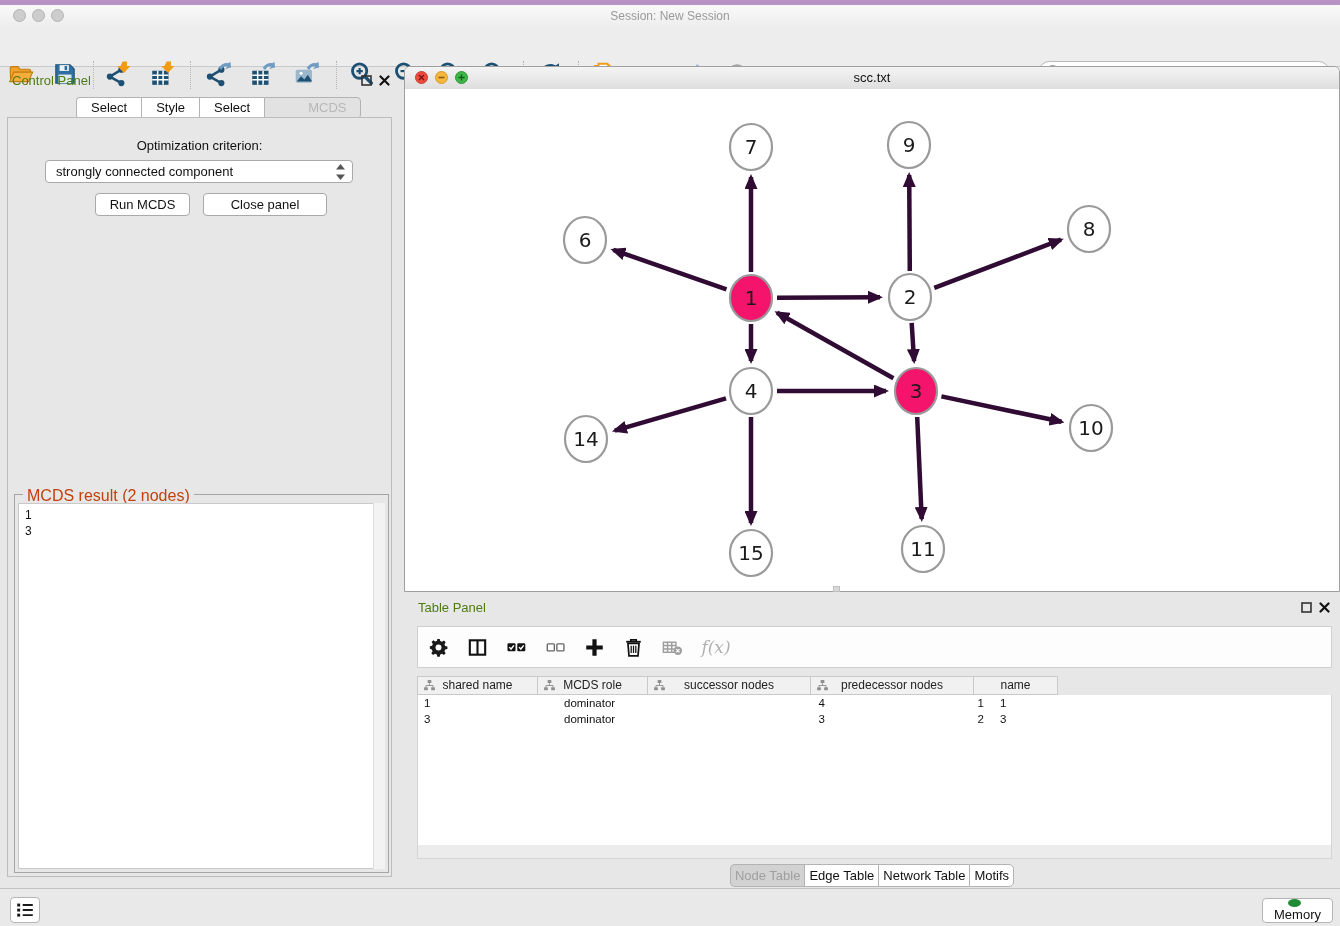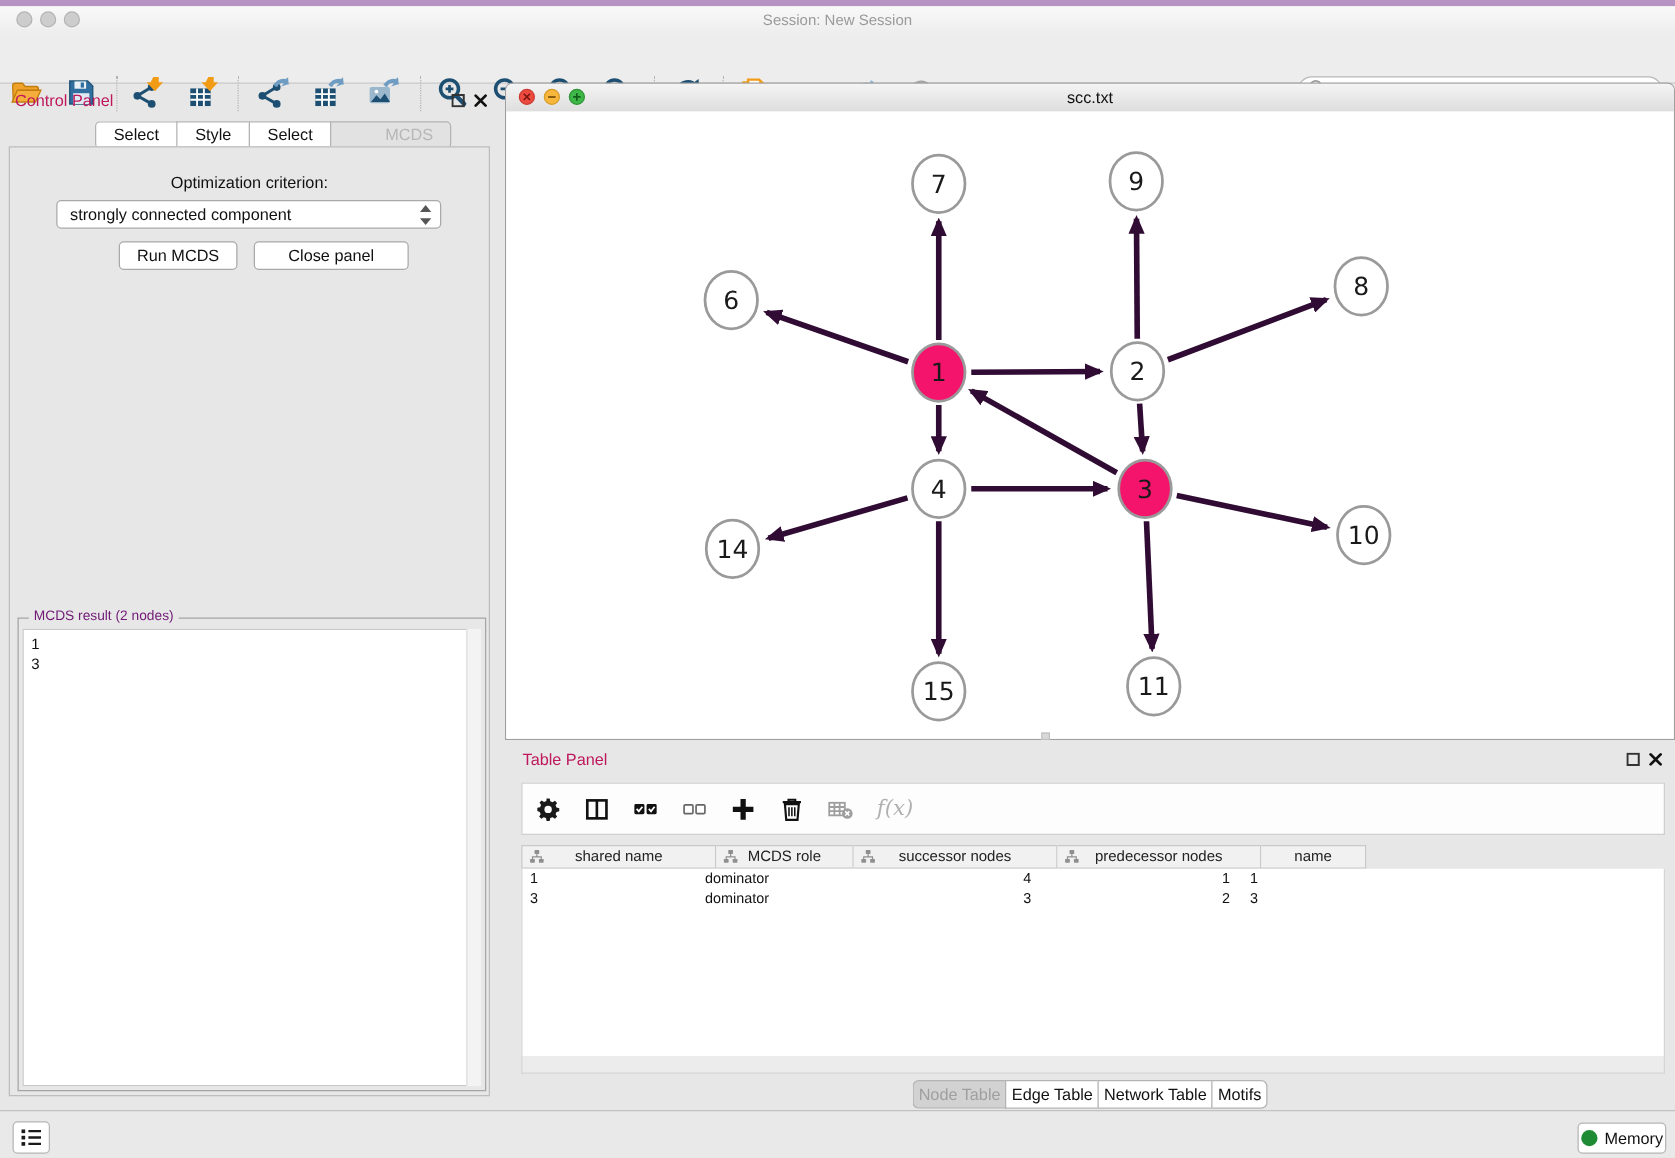--- a/index.html
+++ b/index.html
@@ -14,36 +14,36 @@
   .title-text{position:absolute;left:0;right:0;top:4px;text-align:center;font-size:12px;color:#9a9a9a;}
 
   
   .toolbar{left:0;top:28px;width:1340px;height:38px;background:#ededed;border-bottom:1px solid #c9c9c9;}
   .tb-group{position:absolute;top:33px;display:flex;gap:18px;}
   .tb-icon{width:26px;height:26px;display:inline-flex;align-items:center;justify-content:center;}
   .tb-sep{position:absolute;top:33px;height:28px;border-left:1px dotted #b5b5b5;}
   .searchbox{position:absolute;right:10px;top:33px;width:292px;height:23px;background:#fff;border:1px solid #b8b8b8;border-radius:12px;display:flex;align-items:center;padding-left:8px;box-sizing:border-box;}
 
   
-  .panel-head-label{font-size:13px;color:#be185d;}
+  .panel-head-label{font-size:13px;color:#4d7c0f;}
   .win-btn{position:absolute;width:16px;height:16px;display:flex;align-items:center;justify-content:center;}
 
   
   .cp-tabs{position:absolute;left:76px;top:97px;display:flex;}
   .cp-tab{height:20px;line-height:20px;padding:0 14px;font-size:13px;background:#fff;border:1px solid #b3b3b3;border-right:none;color:#111;}
   .cp-tab:last-child{border-right:1px solid #b3b3b3;border-radius:0 4px 4px 0;}
   .cp-tab:first-child{border-radius:4px 0 0 4px;}
   .cp-tab.active{background:#e2e2e2;color:#b7b7b7;padding-left:43px;}
   .cp-box{left:7px;top:117px;width:385px;height:760px;border:1px solid #bdbdbd;background:#e7e7e7;box-sizing:border-box;}
   .opt-label{position:absolute;left:0;width:100%;top:20px;text-align:center;font-size:13px;color:#111;}
   .dropdown{position:absolute;left:37px;top:42px;width:308px;height:23px;background:#fff;border:1px solid #a9a9a9;border-radius:4px;font-size:13px;display:flex;align-items:center;padding-left:10px;box-sizing:border-box;color:#111;}
   .dd-stepper{position:absolute;right:6px;top:2px;}
   .btn{position:absolute;height:23px;background:#fff;border:1px solid #a9a9a9;border-radius:4px;font-size:13px;color:#111;display:flex;align-items:center;justify-content:center;box-sizing:border-box;}
   .groupbox{position:absolute;left:6px;top:376px;width:373px;height:377px;border:1px solid #a5a5a5;}
-  .groupbox-label{position:absolute;left:8px;top:-8px;background:#e7e7e7;padding:0 4px;font-size:11px;color:#701a75;}
+  .groupbox-label{position:absolute;left:8px;top:-8px;background:#e7e7e7;padding:0 4px;font-size:16px;color:#c2410c;}
   .result-area{position:absolute;left:3px;top:8px;right:3px;bottom:3px;background:#fff;border:1px solid #c9c9c9;font-size:12px;line-height:16px;padding:3px 6px;color:#111;white-space:pre;}
   .result-scroll{position:absolute;top:8px;right:3px;bottom:3px;width:11px;background:#f3f3f3;border-left:1px solid #ddd;}
 
   
   .net-window{left:404px;top:66px;width:936px;height:526px;border:1px solid #9f9f9f;border-radius:6px 6px 0 0;box-sizing:border-box;background:#fff;}
   .net-titlebar{position:absolute;left:0;top:0;right:0;height:22px;background:linear-gradient(#f4f4f4,#dedede);border-bottom:1px solid #b0b0b0;border-radius:5px 5px 0 0;}
   .net-title{position:absolute;left:0;right:0;top:3px;text-align:center;font-size:13px;color:#111;}
   .light{position:absolute;top:4px;width:13px;height:13px;border-radius:50%;box-sizing:border-box;display:flex;align-items:center;justify-content:center;}
   .net-canvas{position:absolute;left:0;top:22px;width:934px;height:502px;background:#fff;}
 
@@ -60,21 +60,21 @@
   .td-cell{box-sizing:border-box;padding:0 6px;overflow:hidden;}
   .tbl-bottom{left:417px;top:845px;width:915px;height:14px;background:#ececec;border:1px solid #d5d5d5;border-top:none;box-sizing:border-box;}
   .tp-tabs{position:absolute;left:404px;top:864px;width:936px;display:flex;justify-content:center;}
   .tp-tab{height:21px;line-height:21px;padding:0 4px;font-size:13px;background:#fff;border:1px solid #b3b3b3;border-right:none;color:#111;}
   .tp-tab:first-child{border-radius:5px 0 0 5px;}
   .tp-tab:last-child{border-right:1px solid #b3b3b3;border-radius:0 5px 5px 0;}
   .tp-tab.active{background:#d2d2d2;color:#9f9f9f;}
 
   
   .statusbar{left:0;top:888px;width:1340px;height:38px;background:#e9e9e9;border-top:1px solid #c2c2c2;}
-  .status-btn{position:absolute;background:#fff;border:1px solid #b5b5b5;border-radius:4px;display:flex;align-items:center;justify-content:center;box-sizing:border-box;}
+  .status-btn{position:absolute;background:#fff;border:1px solid #b5b5b5;border-radius:4px;display:flex;align-items:center;justify-content:center;box-sizing:border-box;flex-direction:column;}
   .memory-dot{width:13px;height:13px;border-radius:50%;margin-right:6px;}
 </style>
 </head>
 <body>
 
 <div id="app">
 
   <div class="abs mac-strip"></div>
   <div class="abs titlebar">
     <div class="tl-dot" style="left:13px;"></div>
@@ -455,21 +455,21 @@
           </g>
           <circle cx="17.6" cy="15.4" r="4.4" fill="#9e9e9e"></circle>
           <path d="M15.9 13.7 l3.4 3.4 M19.3 13.7 l-3.4 3.4" stroke="#fff" stroke-width="1.4"></path>
         </svg>
       </span>
       <span class="tp-icon" style="width: 34px;">
         <span class="fx-text">f(x)</span>
       </span>
     </div>
   <div class="abs tbl-header" id="tbl-header">
-      <div class="th-cell" style="width: 156px;"><span class="th-icon"><svg width="13" height="13" viewBox="0 0 24 24">
+      <div class="th-cell" style="width: 121px;"><span class="th-icon"><svg width="13" height="13" viewBox="0 0 24 24">
             <g fill="#8f8f8f">
               <rect x="8.5" y="2" width="7" height="5.6" rx="1"></rect>
               <rect x="2" y="15" width="7" height="5.6" rx="1"></rect>
               <rect x="15" y="15" width="7" height="5.6" rx="1"></rect>
             </g>
             <path d="M12 7.6 v4.4 M5.5 15 v-3 h13 v3" stroke="#8f8f8f" stroke-width="1.7" fill="none"></path>
           </svg></span><span>shared name</span></div>
       <div class="th-cell" style="width: 110px;"><span class="th-icon"><svg width="13" height="13" viewBox="0 0 24 24">
             <g fill="#8f8f8f">
               <rect x="8.5" y="2" width="7" height="5.6" rx="1"></rect>

